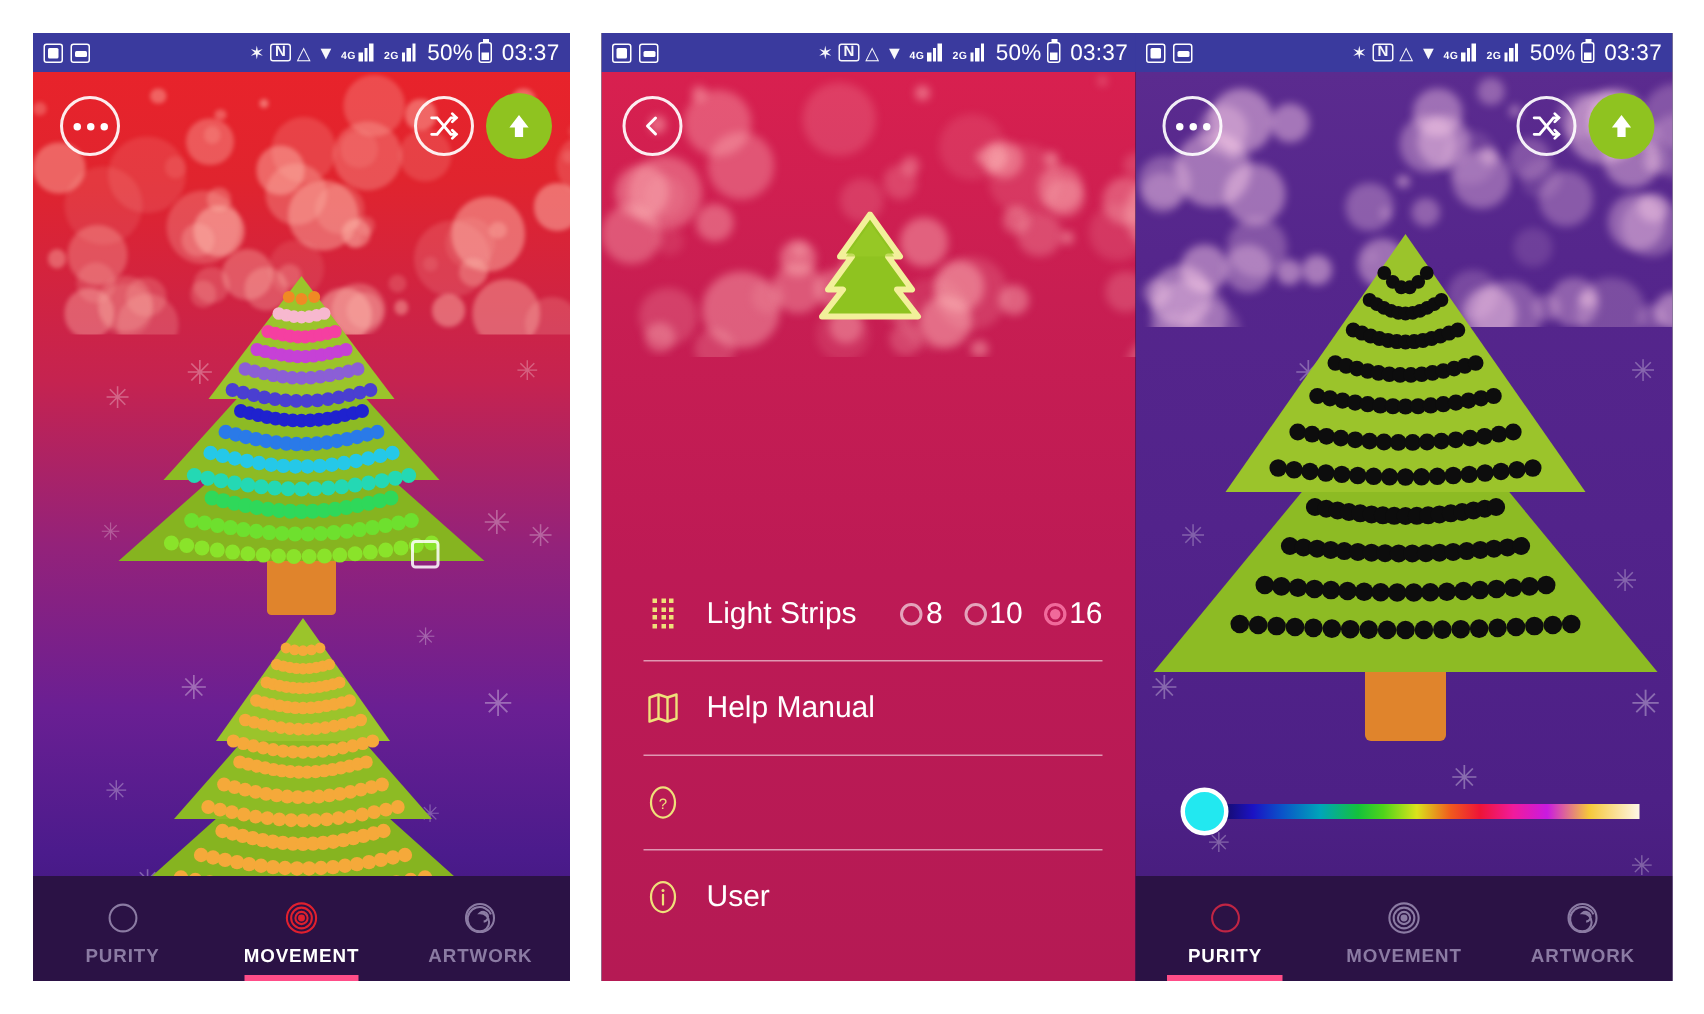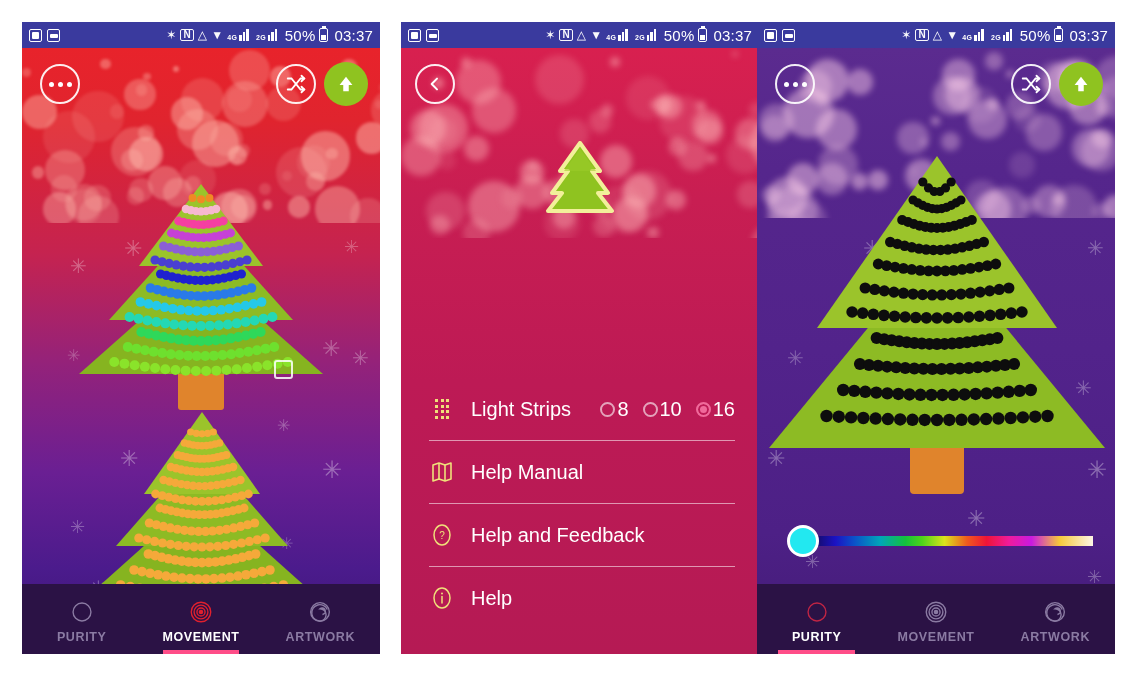--- a/index.html
+++ b/index.html
@@ -869,32 +869,31 @@
             <div>Help Manual</div>
           </div>
           <div class="p2-hr"></div>
           <div class="p2-row">
             <div class="p2-ico">
               <svg width="24" height="24" viewBox="0 0 24 24" fill="none" stroke="#efe07a" stroke-width="1.5">
                 <ellipse cx="12" cy="12" rx="8" ry="10"></ellipse>
                 <text x="12" y="16" font-size="10" fill="#efe07a" stroke="none" text-anchor="middle" font-family="Liberation Sans">?</text>
               </svg>
             </div>
-            <div>Help and Feedback</div>
           </div>
           <div class="p2-hr"></div>
           <div class="p2-row">
             <div class="p2-ico">
               <svg width="24" height="24" viewBox="0 0 24 24" fill="none" stroke="#efe07a" stroke-width="1.5">
                 <ellipse cx="12" cy="12" rx="8" ry="10"></ellipse>
                 <circle cx="12" cy="7.6" r="1" fill="#efe07a" stroke="none"></circle>
                 <path d="M12 10.5 V17" stroke-linecap="round"></path>
               </svg>
             </div>
-            <div>Help</div>
+            <div>User</div>
           </div>
         </div>
     </div>
   </div>
 
   <div class="phone" id="phone-3">
 
     <div class="statusbar">
       <span class="sb-left">
         <span class="sb-box"></span>

